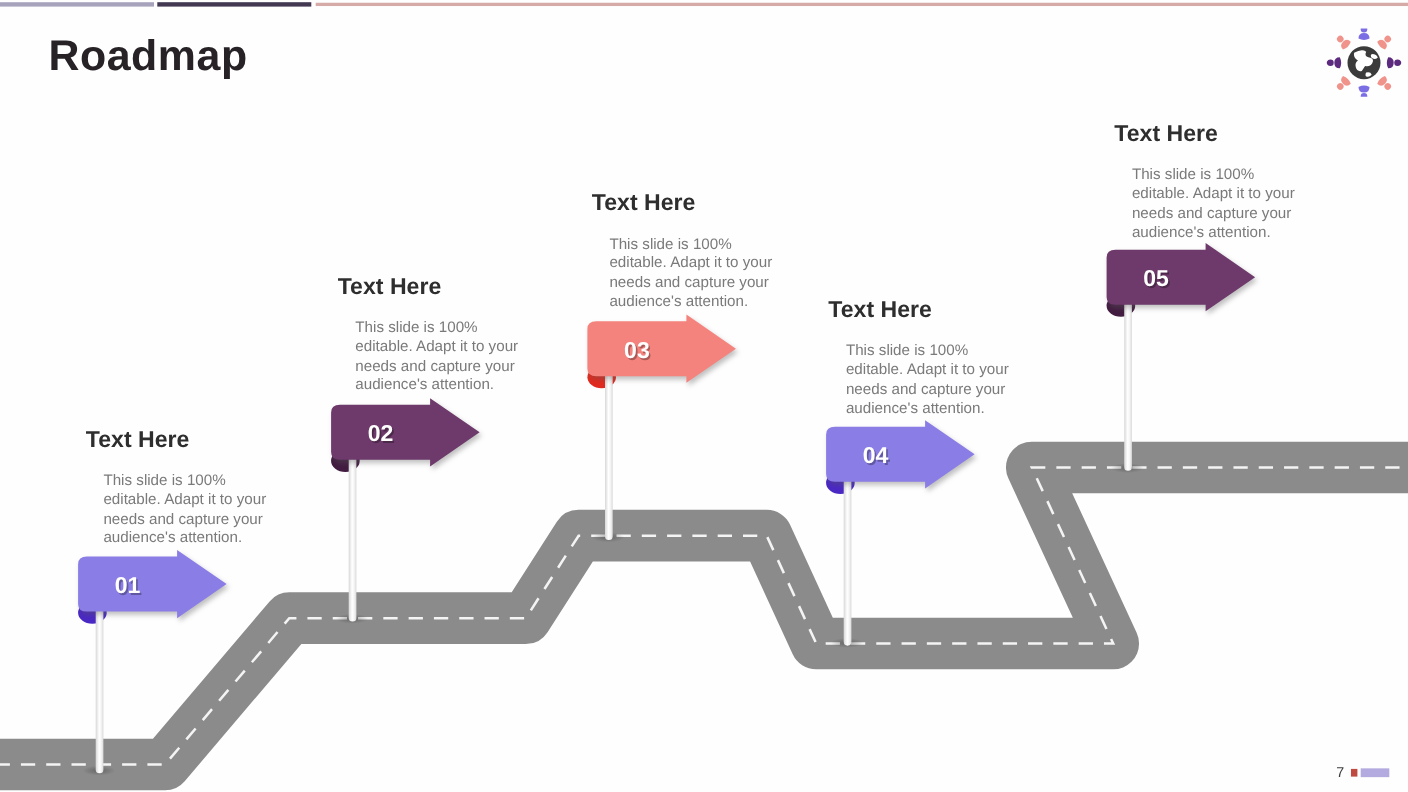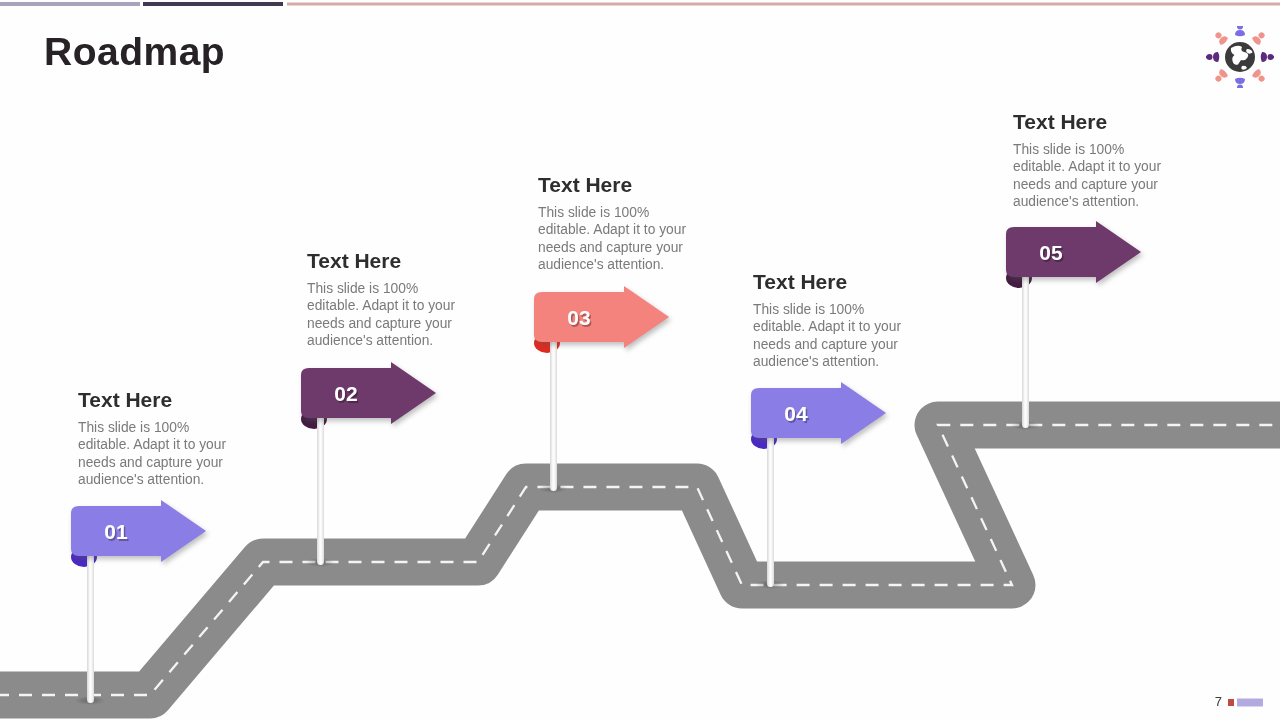--- a/index.html
+++ b/index.html
@@ -20,21 +20,21 @@
     border-radius:4px;
   }
   .pole-shadow {
     position:absolute; width:30px; height:9px; z-index:2;
     background:radial-gradient(ellipse at center, rgba(55,55,55,.45) 0%, rgba(55,55,55,0) 70%);
   }
   .flag-svg { position:absolute; z-index:3; filter:drop-shadow(2px 3px 2.5px rgba(90,90,90,.38)); }
   .flag-num { font:700 21px "Liberation Sans", sans-serif; }
   .ms-text { position:absolute; z-index:3; width:185px; }
   .ms-heading { margin:0 0 7px 0; font-size:21px; font-weight:700; color:#2e2e2e; }
-  .ms-desc { margin:0; font-size:13.8px; line-height:17.4px; color:#7a7a7a; white-space:pre-line; }
+  .ms-desc { margin:16px; font-size:13.8px; line-height:17.4px; color:#7a7a7a; white-space:pre-line; }
   .top-bars { position:absolute; left:0; top:0; z-index:4; }
   .logo { position:absolute; left:1206px; top:26px; z-index:4; }
   .page-num {
     position:absolute; left:1204px; top:694px; width:18px; z-index:4;
     font-size:13px; color:#3c3c3c; text-align:right;
   }
   .footer-marks { position:absolute; left:1228px; top:698px; z-index:4; }
 </style>
 </head>
 <body>

